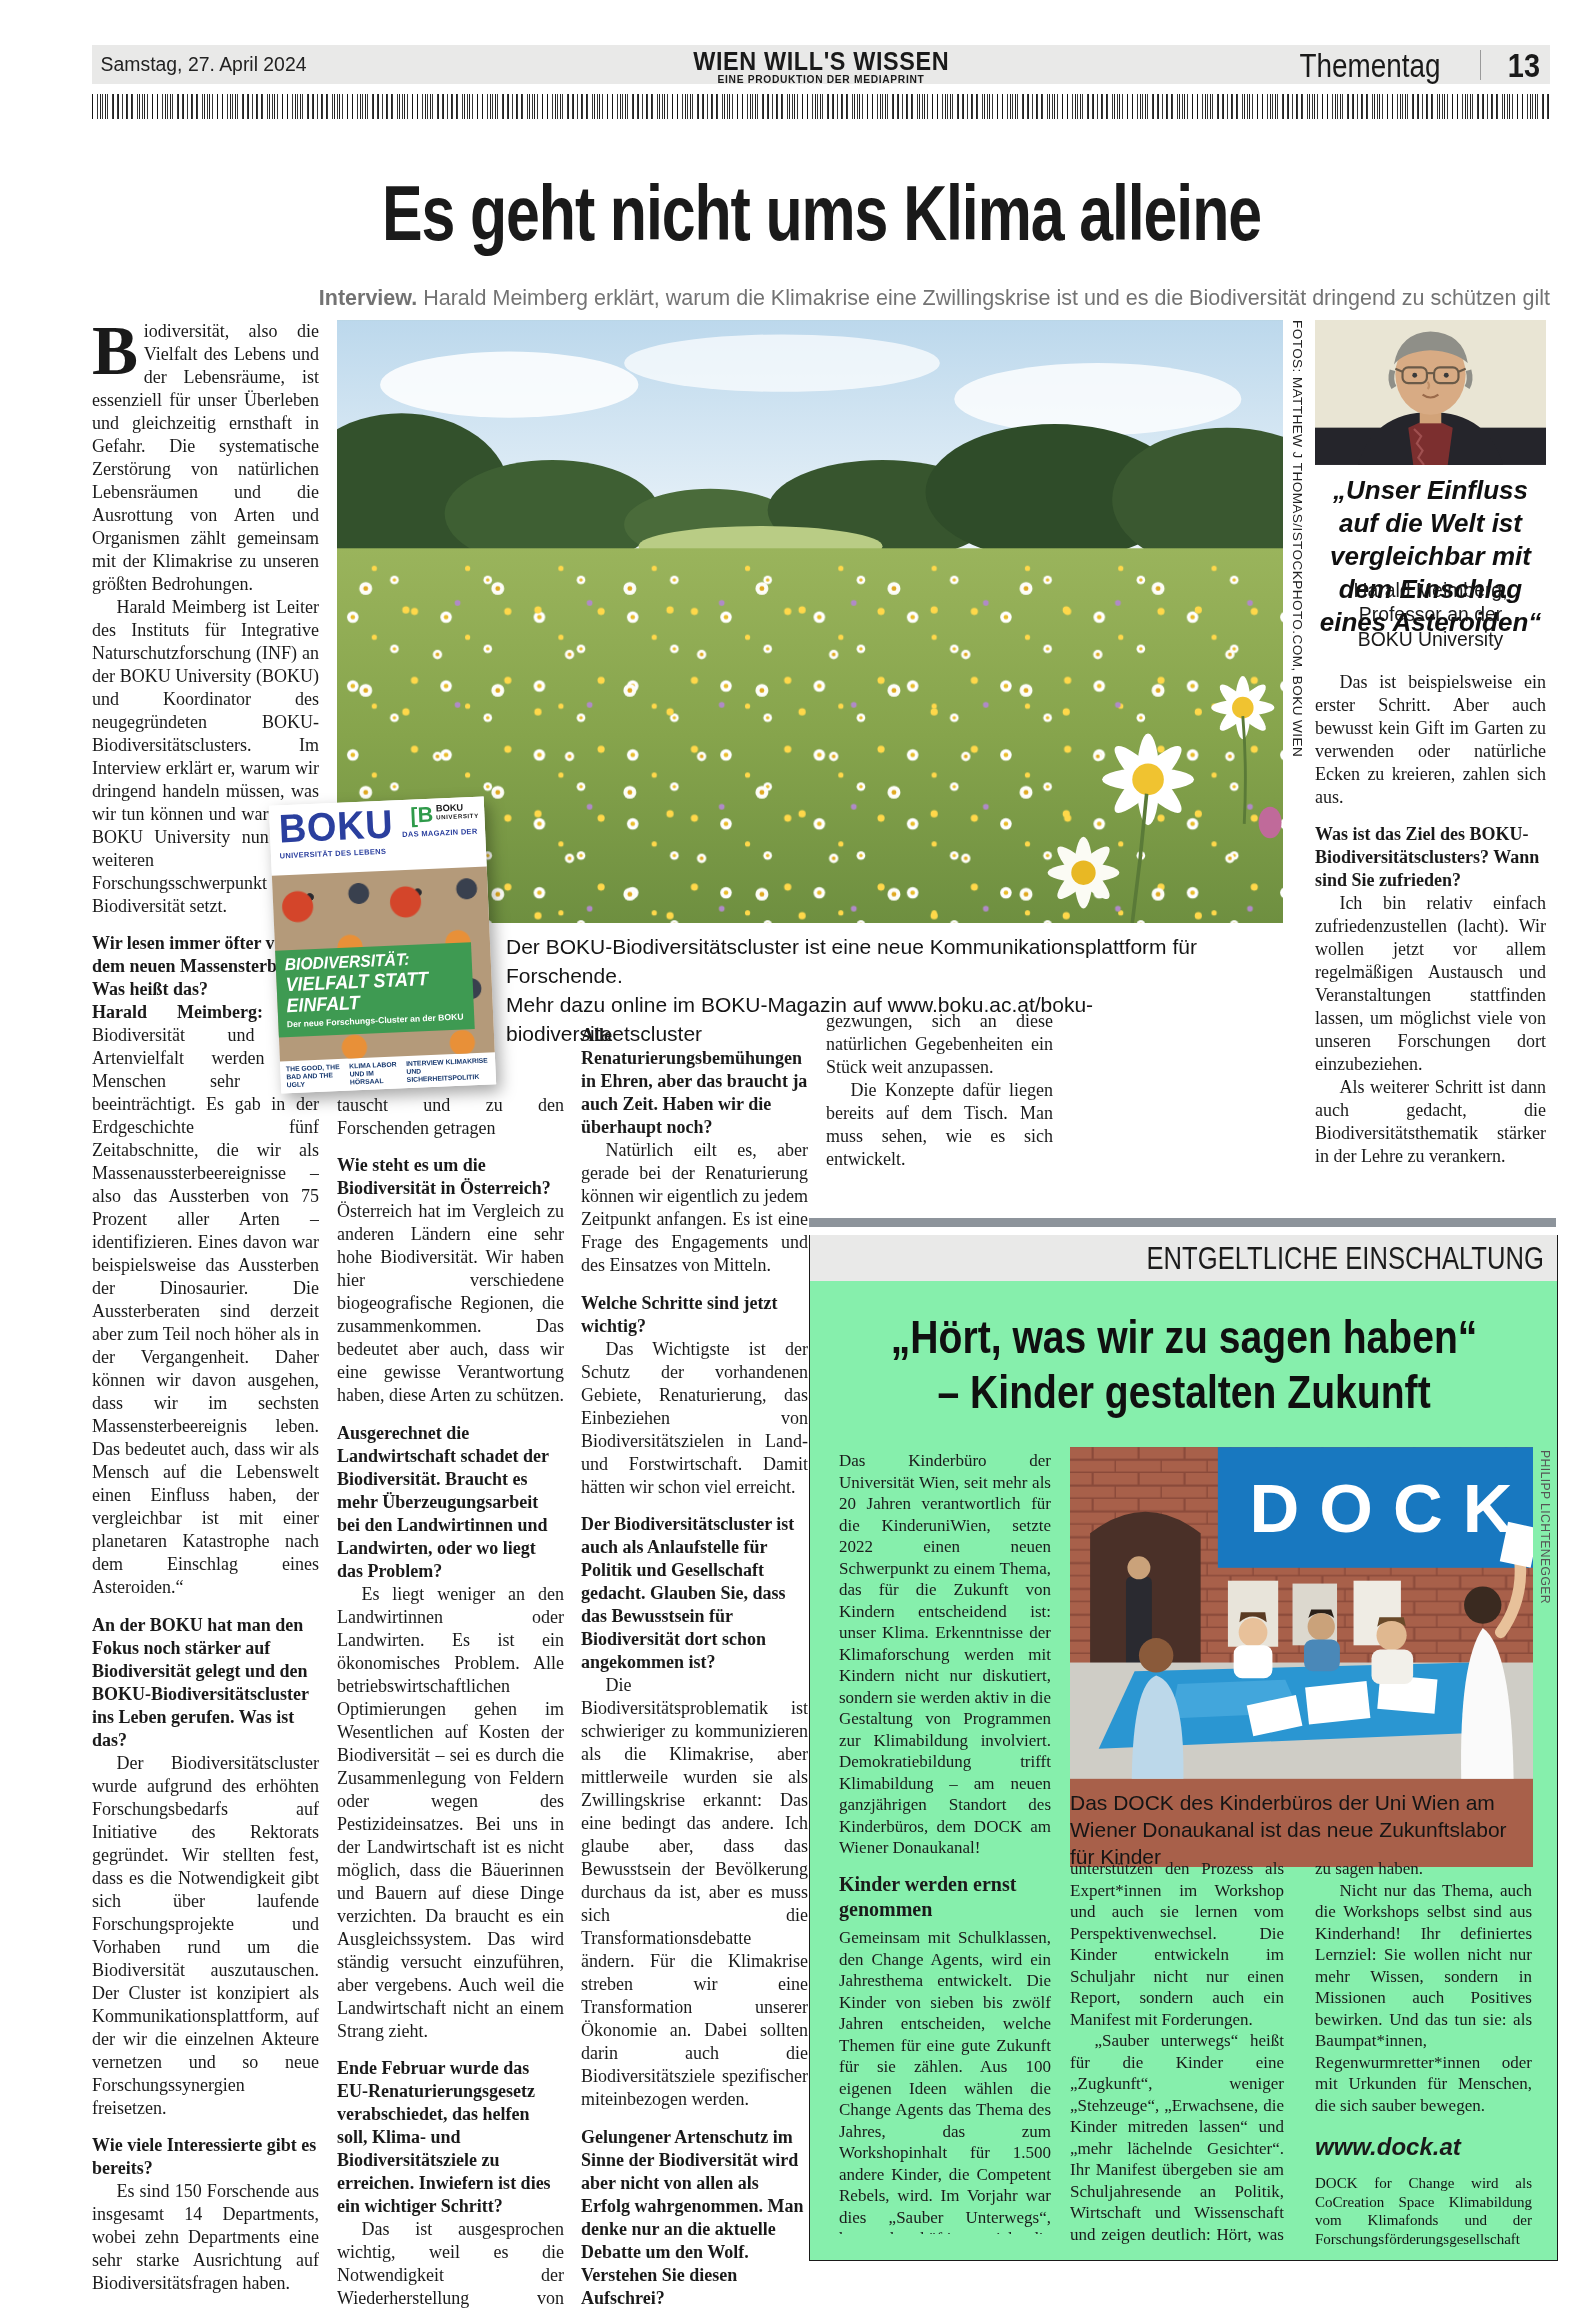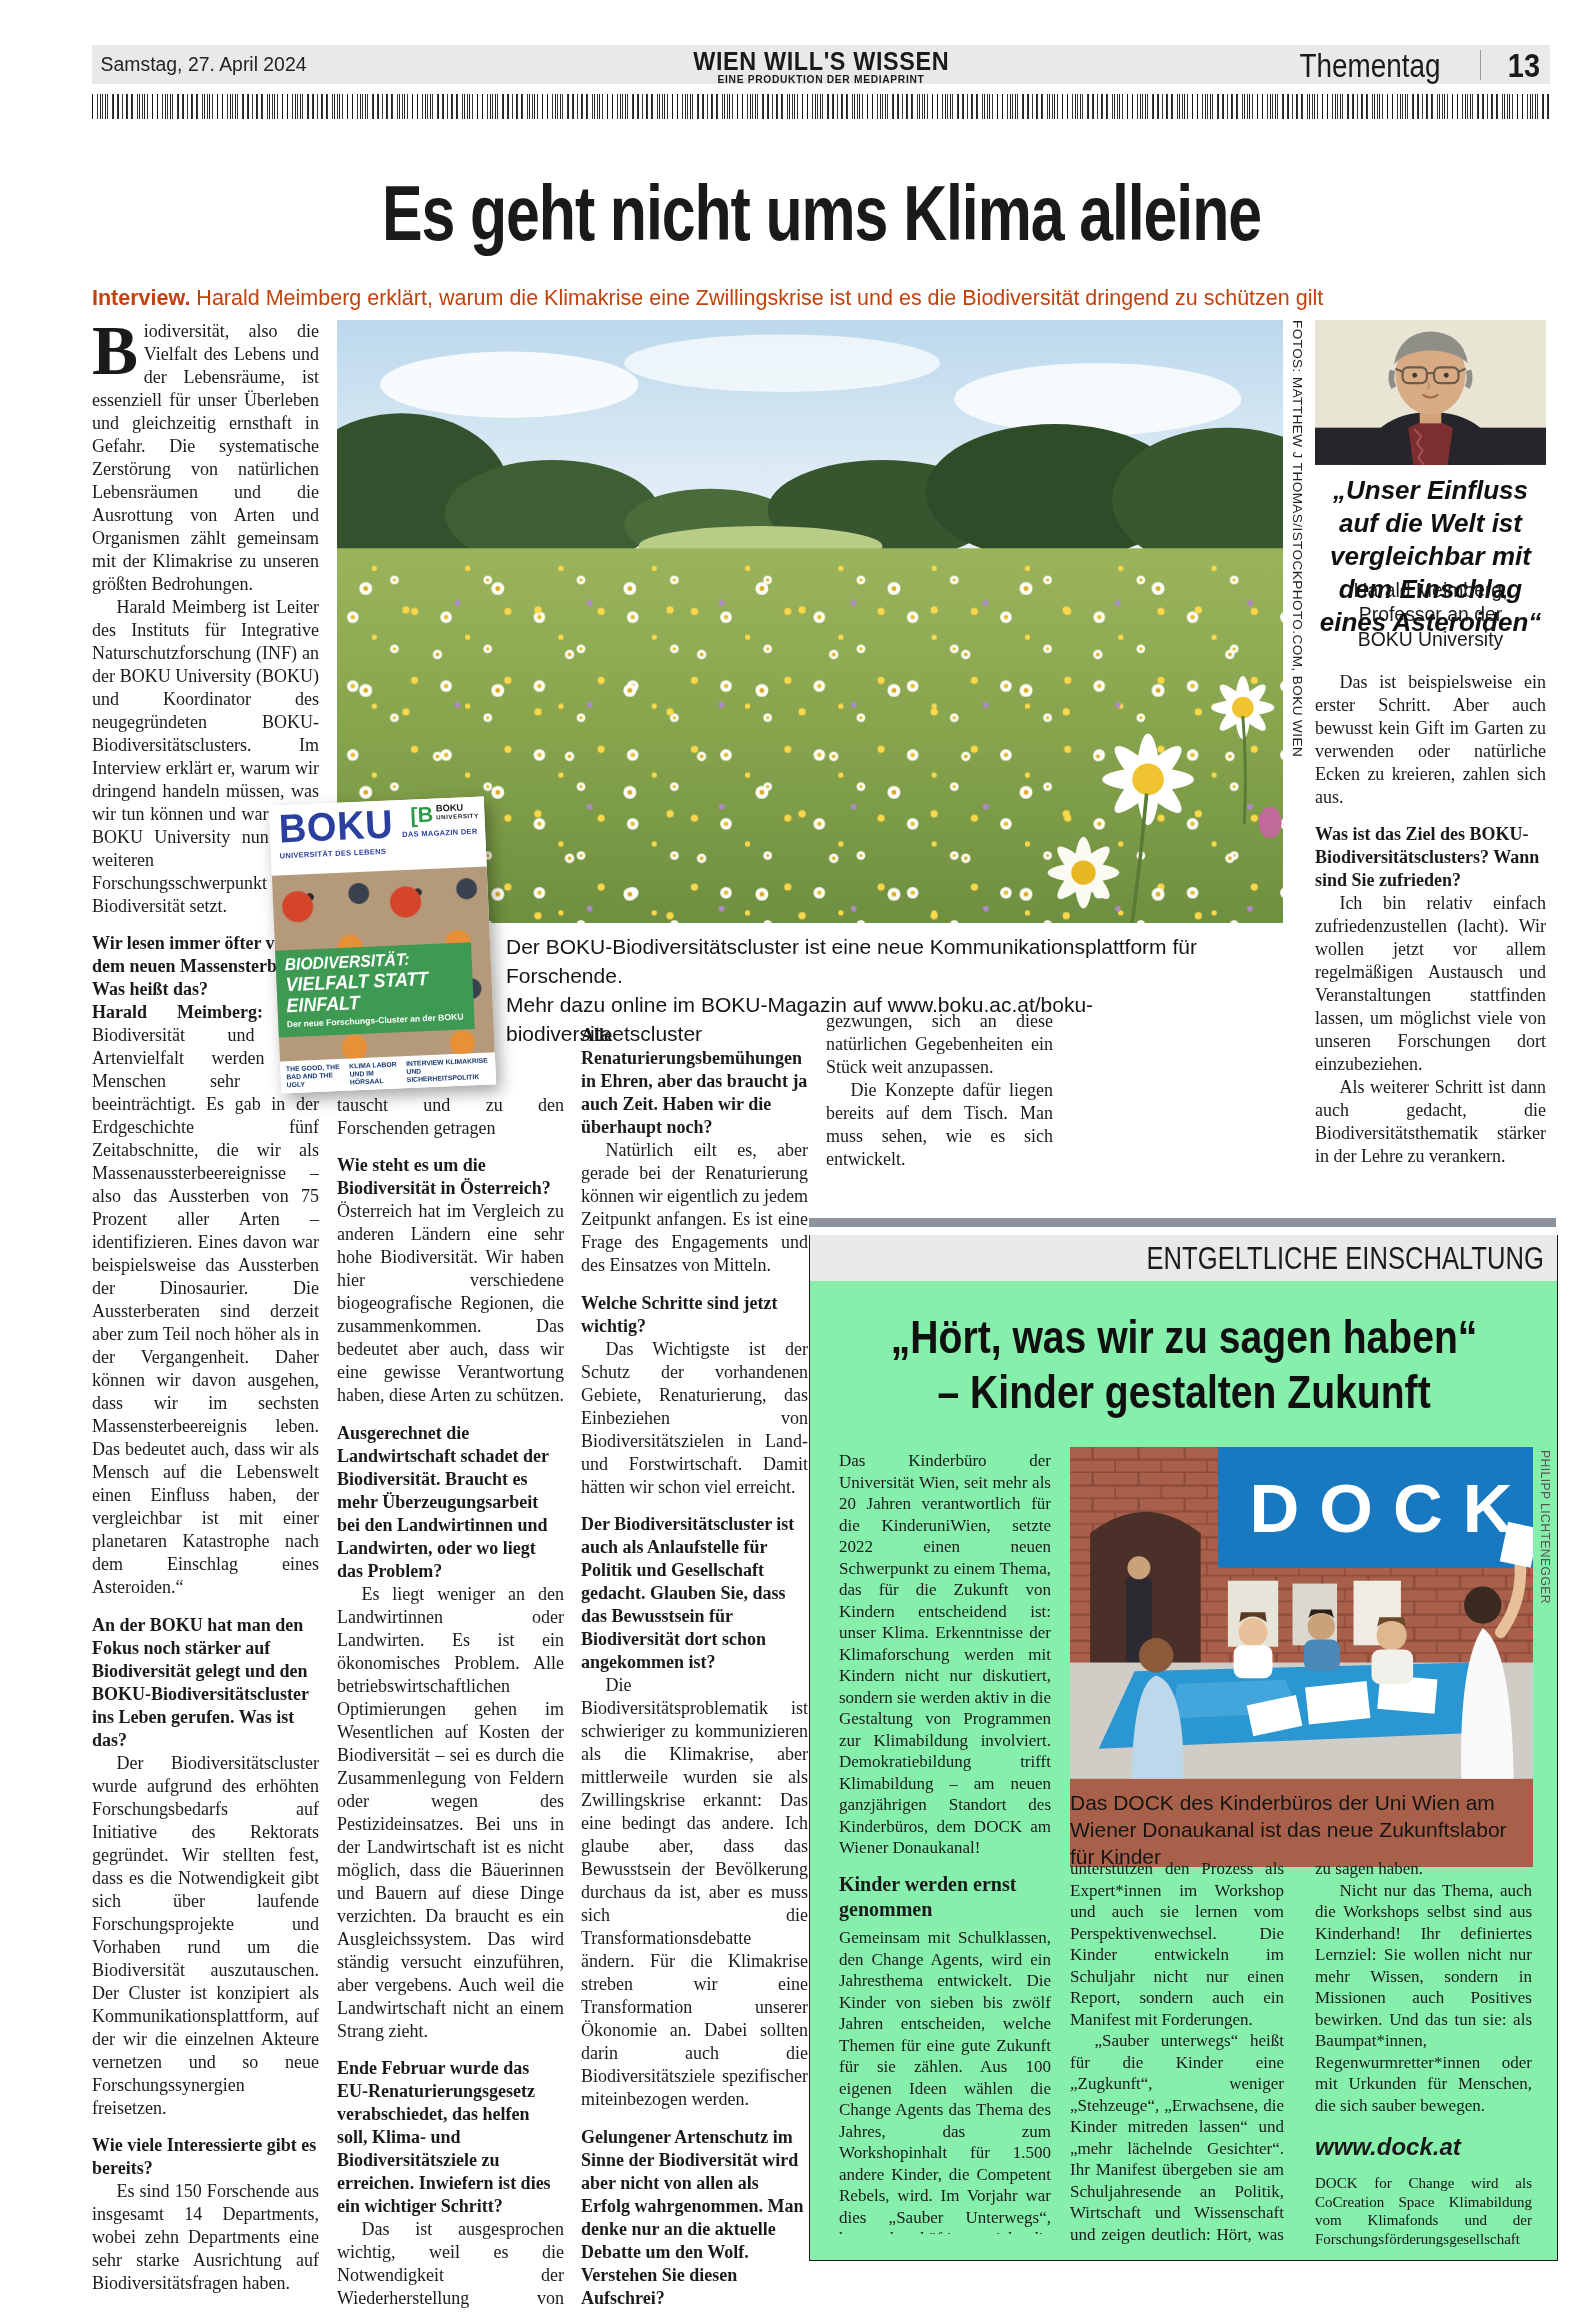--- a/index.html
+++ b/index.html
@@ -21,22 +21,22 @@
 
   .barcode{left:92px;top:94px;width:1458px;height:25px;
     background-image:
       repeating-linear-gradient(90deg, rgba(20,20,20,.85) 0 0.7px, transparent 0.7px 5px),
       repeating-linear-gradient(90deg, #222 0 1.4px, #fff 1.4px 3.6px, #222 3.6px 4.3px, #fff 4.3px 8px, #222 8px 9.3px, #fff 9.3px 13px);}
 
   
   .headline{left:92px;top:171px;width:1458px;text-align:center;
     font:700 78px/85px "Liberation Sans",sans-serif;letter-spacing:-1.4px;white-space:nowrap;}
   .headline .cond{transform:scaleX(.78);}
-  .subtitle{left:92px;top:286px;width:1458px;text-align:left;
-    font:400 21.5px/24.4px "Liberation Sans",sans-serif;color:#c2410c;}
+  .subtitle{left:92px;top:286px;width:1458px;text-align:right;
+    font:400 21.5px/24.4px "Liberation Sans",sans-serif;color:#737373;}
   .subtitle b{font-weight:700;}
 
   
   .col{overflow:hidden;font-size:18px;line-height:23px;text-align:justify;}
   .col1{left:92px;top:320px;width:227px;height:1988px;}
   .col2{left:337px;top:1094px;width:227px;height:1214px;}
   .col3{left:581px;top:1010px;width:227px;height:1296px;}
   .col4{left:826px;top:1010px;width:227px;height:205px;}
   .col5{left:1071px;top:1010px;width:227px;height:205px;}
   .col6{left:1315px;top:671px;width:231px;height:547px;}

